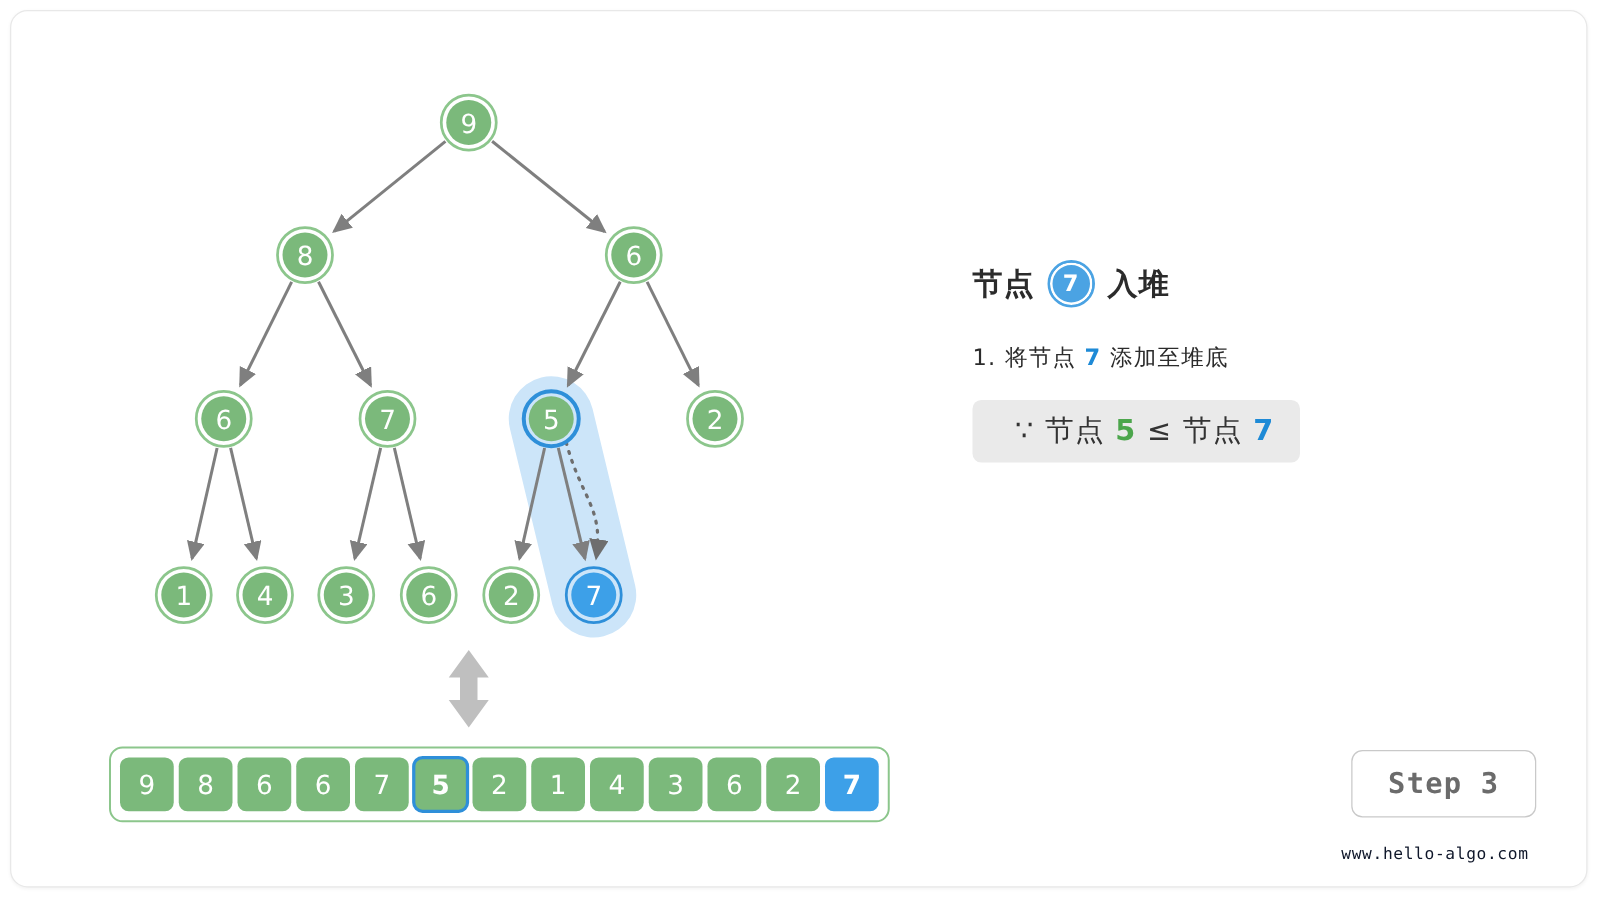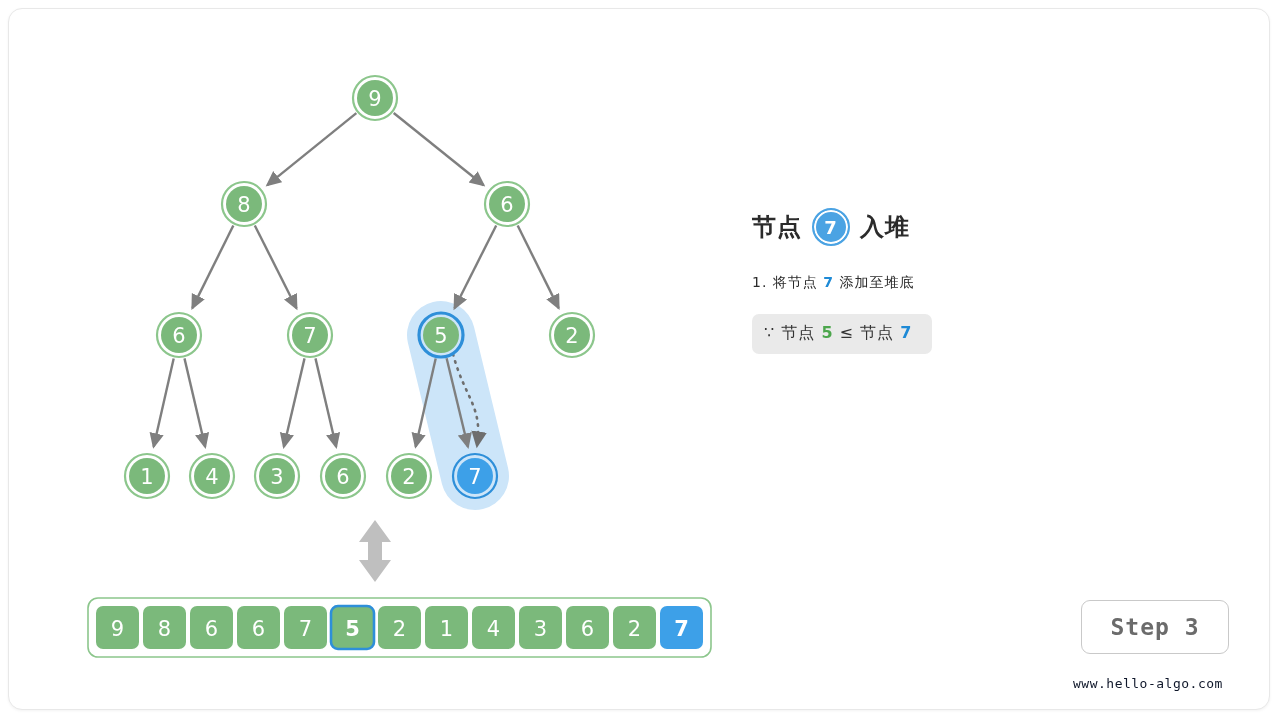--- a/index.html
+++ b/index.html
@@ -47,21 +47,21 @@
     font-family: "DejaVu Sans", "Liberation Sans", sans-serif;
     font-size: 21px;
     fill: #ffffff;
     text-anchor: middle;
     dominant-baseline: central;
   }
 
   
   #panel {
     position: absolute;
-    left: 752px;
+    left: 778px;
     top: 202px;
     width: 470px;
   }
   #panel-title {
     font-family: "DejaVu Sans", "Liberation Sans", sans-serif;
     font-size: 24px;
     font-weight: bold;
     color: #2b2b2b;
     display: flex;
     align-items: center;
@@ -79,36 +79,36 @@
     border: 2px solid #4BA3E3;
     box-shadow: inset 0 0 0 2px #ffffff;
     color: #ffffff;
     font-size: 18px;
     font-weight: bold;
     margin: 0 10px;
     box-sizing: border-box;
   }
   .step-line {
     font-family: "DejaVu Sans", "Liberation Sans", sans-serif;
-    font-size: 14px;
+    font-size: 18px;
     color: #2b2b2b;
     margin-top: 22px;
     letter-spacing: 1px;
     white-space: nowrap;
   }
   .num-blue { color: #1E8AD6; font-weight: bold; }
   .num-green { color: #4CA64C; font-weight: bold; }
   #reason-box {
     display: inline-block;
     margin-top: 22px;
     background: #eaeaea;
     border-radius: 7px;
-    padding: 9px 20px 10px 12px;
-    font-family: "DejaVu Sans", "Liberation Sans", sans-serif;
-    font-size: 16px;
+    padding: 9px 20px 10px 34px;
+    font-family: "DejaVu Sans", "Liberation Sans", sans-serif;
+    font-size: 23px;
     color: #333333;
     letter-spacing: 1px;
     white-space: nowrap;
   }
 
   
   #step-badge {
     position: absolute;
     left: 1081px;
     top: 600px;

